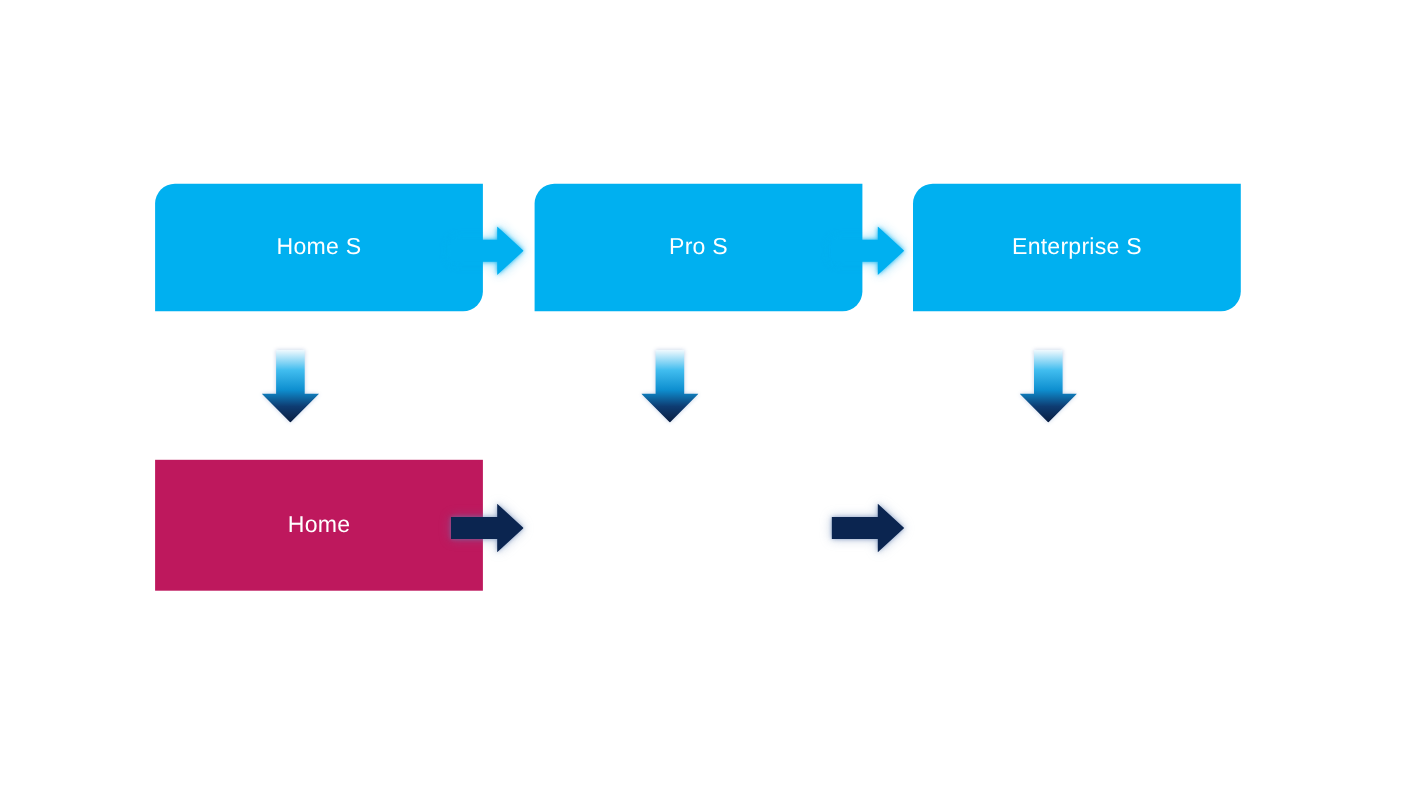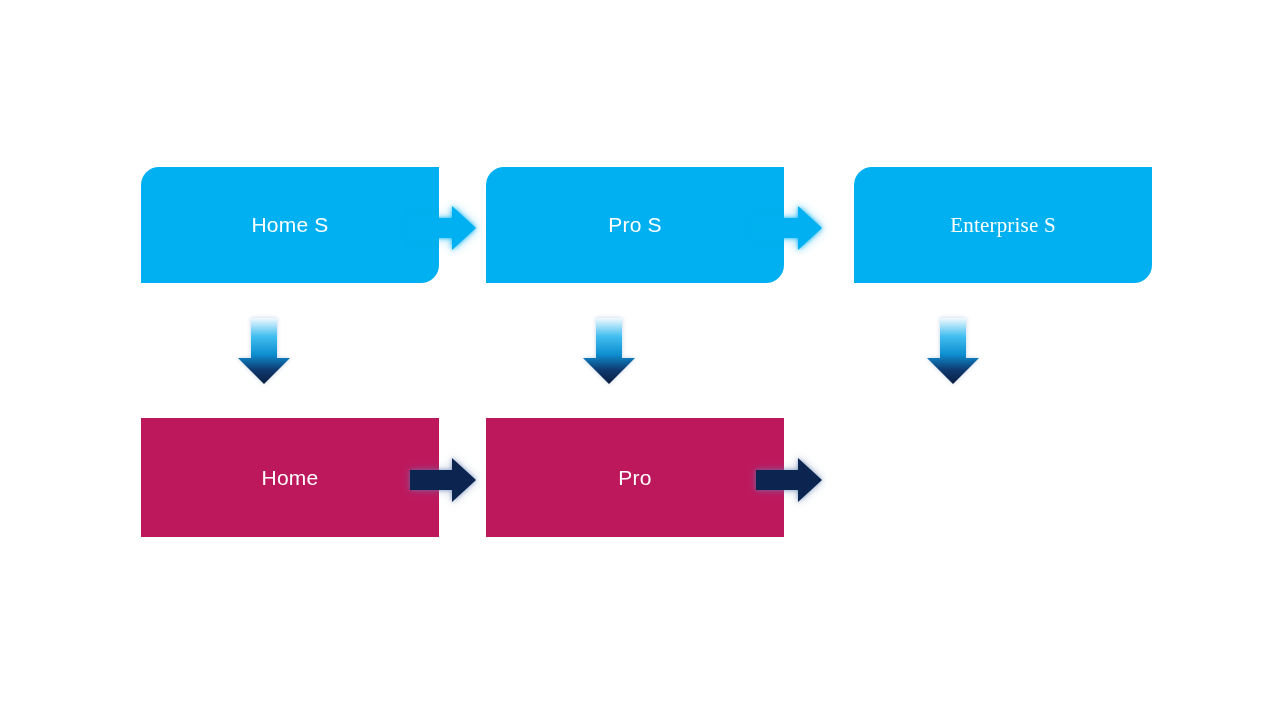--- a/index.html
+++ b/index.html
@@ -35,21 +35,21 @@
     border-radius: 18px 0 18px 0;
   }
   .box.bottom {
     top: 418px;
     height: 119px;
     background: #be185d;
     border-radius: 0;
   }
   .col1 { left: 141px; }
   .col2 { left: 486px; }
-  .col3 { left: 854px; font-family: Liberation Serif, serif; }
+  .col3 { left: 830px; }
 
   .rarrow {
     position: absolute;
     width: 66px;
     height: 44px;
   }
   .rarrow.toprow {
     top: 206px;
     filter: drop-shadow(0 0 2px rgba(0,176,240,0.85)) drop-shadow(0 0 5px rgba(0,176,240,0.45));
   }
@@ -123,23 +123,20 @@
   </div>
   <div class="darrow da3">
     <svg viewBox="0 0 52 66">
       <polygon points="13,0 39,0 39,40 52,40 26,66 0,40 13,40" fill="url(#downGrad)"></polygon>
     </svg>
   </div>
 
   <div class="box bottom col1">
     <span>Home</span>
   </div>
-  <div class="box bottom col2">
-    <span>Pro</span>
-  </div>
 
   <div class="rarrow bottomrow ra1">
     <svg viewBox="0 0 66 44">
       <polygon points="0,12 42,12 42,0 66,22 42,44 42,32 0,32" fill="#0B2550"></polygon>
     </svg>
   </div>
   <div class="rarrow bottomrow ra2">
     <svg viewBox="0 0 66 44">
       <polygon points="0,12 42,12 42,0 66,22 42,44 42,32 0,32" fill="#0B2550"></polygon>
     </svg>

